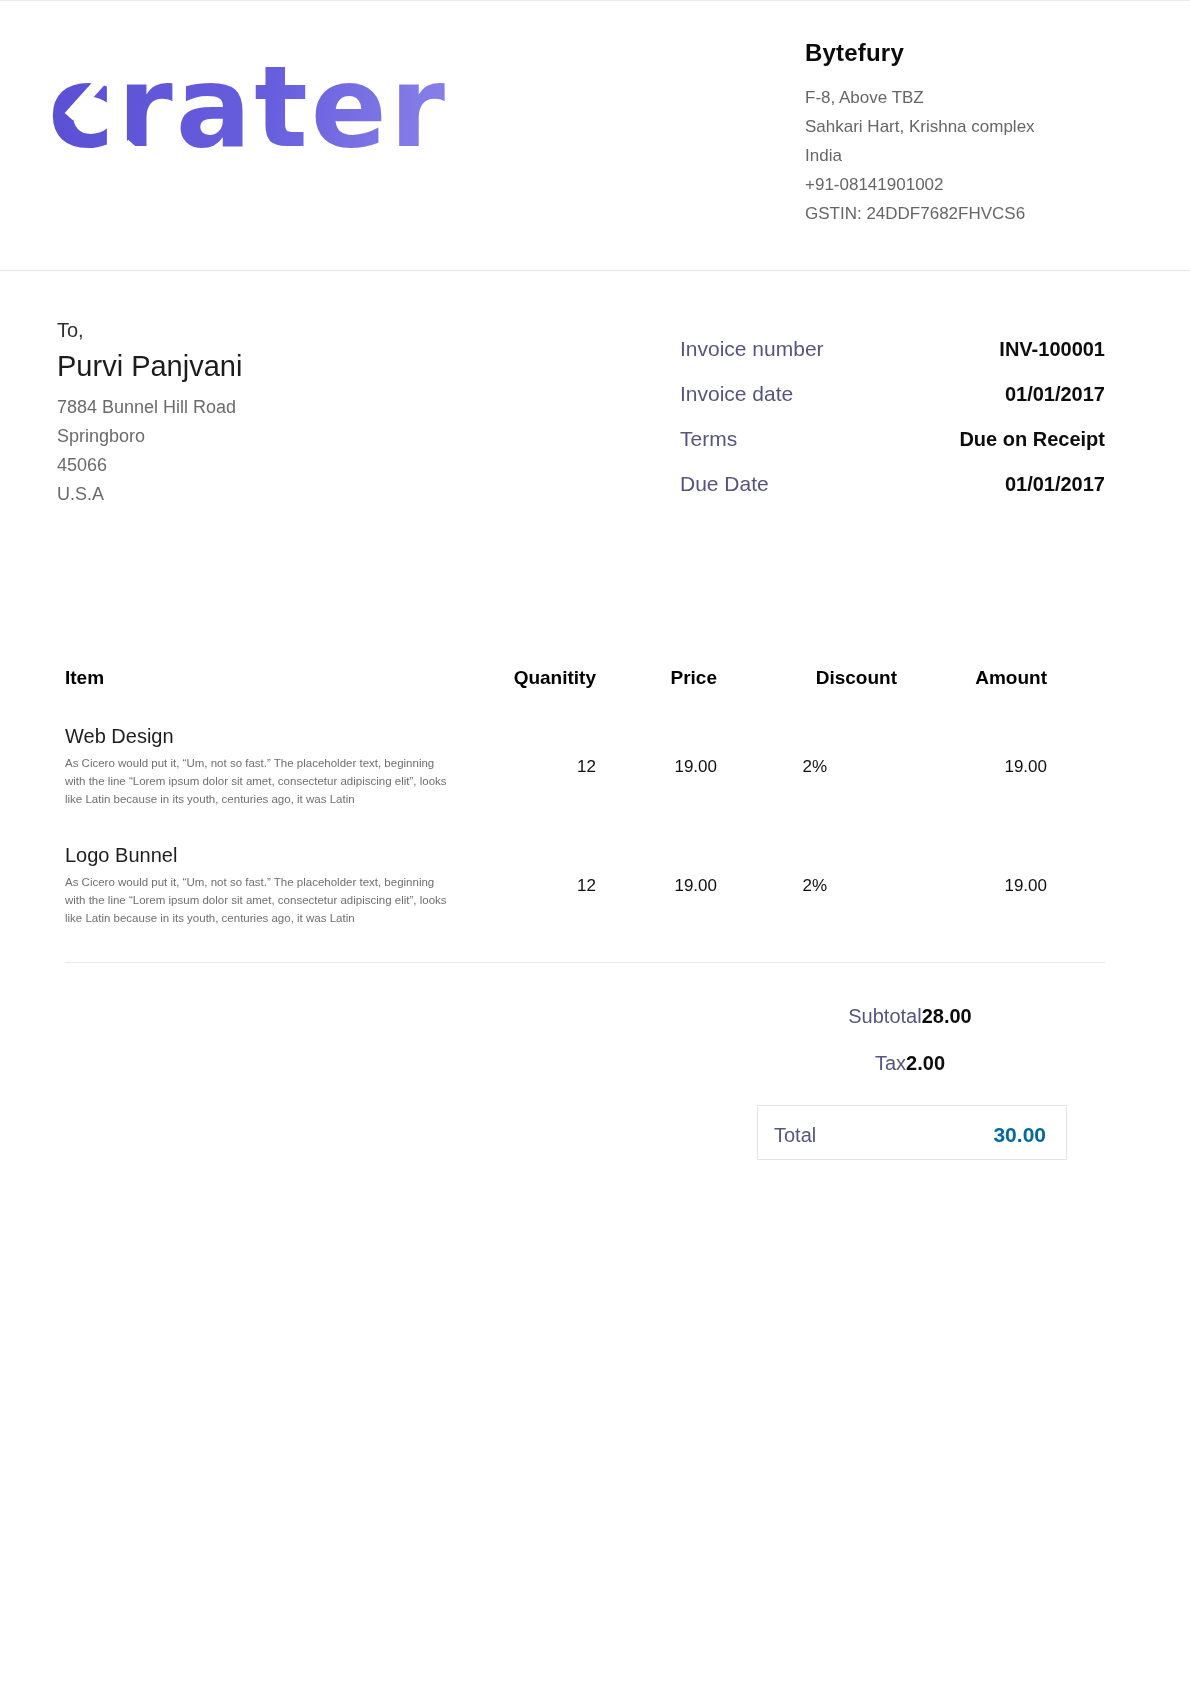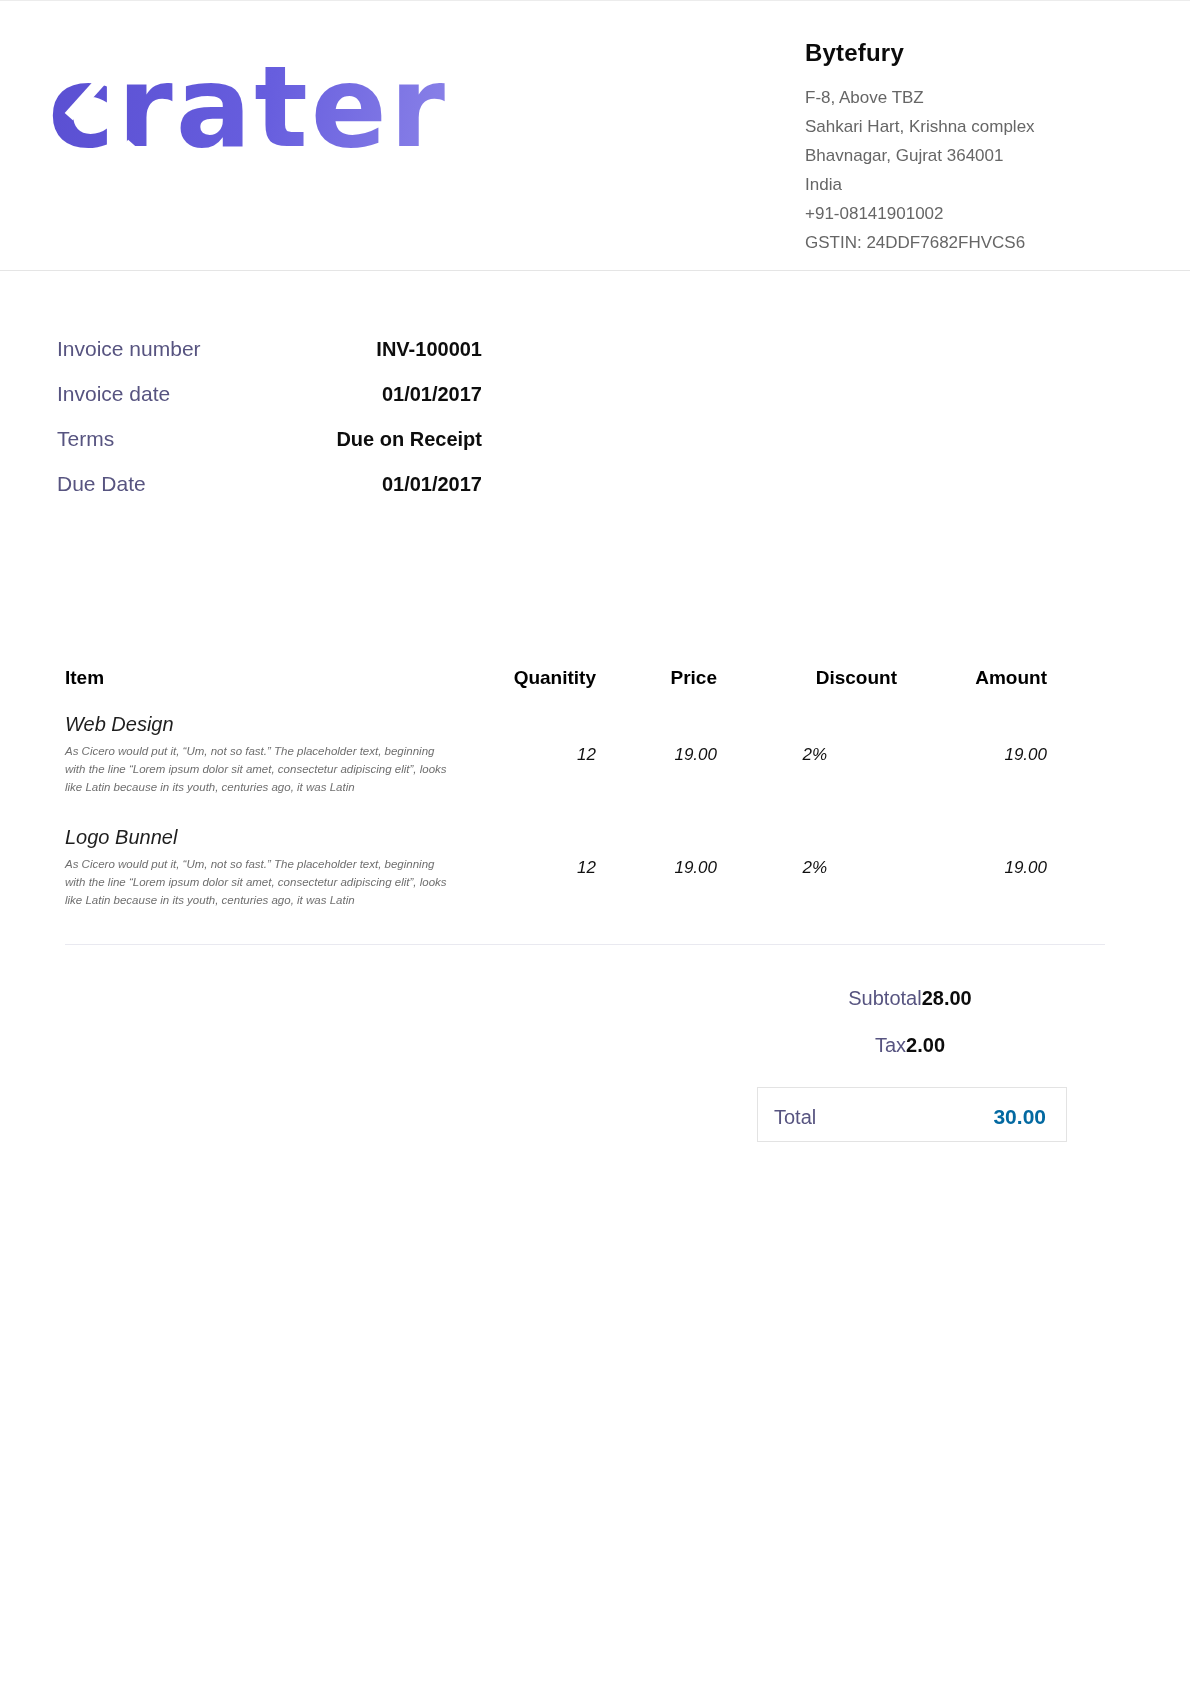--- a/index.html
+++ b/index.html
@@ -38,21 +38,21 @@
   .meta-label{font-size:21px;color:#575480;}
   .meta-value{font-size:20px;color:#0d0d0d;font-weight:600;}
 
   
   .table{margin:150px 85px 0 65px;}
   .trow{display:grid;grid-template-columns:430px 101px 121px 180px 208px;align-items:center;}
   .thead{align-items:baseline;}
   .th{font-size:19px;font-weight:700;color:#000000;text-align:right;}
   .th.first{text-align:left;}
   .th.pad, .td.pad{padding-right:58px;}
-  .item-row{margin-top:24px;margin-bottom:30px;font-style:italic;}
+  .item-row{margin-top:36px;margin-bottom:30px;}
   .item-name{font-size:20px;font-weight:500;color:#1e1e1e;margin-bottom:7px;}
   .item-desc{font-size:11.5px;color:#6f6f6f;line-height:1.55;white-space:nowrap;}
   .td{font-size:17px;color:#101010;font-weight:500;text-align:right;}
   .td.disc{padding-right:70px;}
 
   .divider{margin:34px 85px 0 65px;border-top:1px solid #e9e9f0;height:0;}
 
   
   .totals{display:flex;flex-direction:column;align-items:flex-end;padding-right:123px;}
   .tot-row{width:310px;box-sizing:border-box;display:flex;justify-content:center;
@@ -72,28 +72,35 @@
   <div class="header">
     <div class="logo-wrap">
       <div class="logo">crater</div>
       <div class="logo-cut cut1"></div>
       <div class="logo-cut cut2"></div>
     </div>
     <div class="company">
       <div class="company-name">Bytefury</div>
       <div class="company-line">F-8, Above TBZ</div>
       <div class="company-line">Sahkari Hart, Krishna complex</div>
-      <div class="company-line">Bhavnagar, Gujrat 364001</div>
       <div class="company-line">India</div>
       <div class="company-line">+91-08141901002</div>
       <div class="company-line">GSTIN: 24DDF7682FHVCS6</div>
     </div>
   </div>
 
   <div class="addr-section">
+    <div class="bill-to">
+      <div class="to-prefix">To,</div>
+      <div class="to-name">Purvi Panjvani</div>
+      <div class="to-line">7884 Bunnel Hill Road</div>
+      <div class="to-line">Springboro</div>
+      <div class="to-line">45066</div>
+      <div class="to-line">U.S.A</div>
+    </div>
     <div class="meta">
       <div class="meta-row">
         <span class="meta-label">Invoice number</span>
         <span class="meta-value">INV-100001</span>
       </div>
       <div class="meta-row">
         <span class="meta-label">Invoice date</span>
         <span class="meta-value">01/01/2017</span>
       </div>
       <div class="meta-row">

